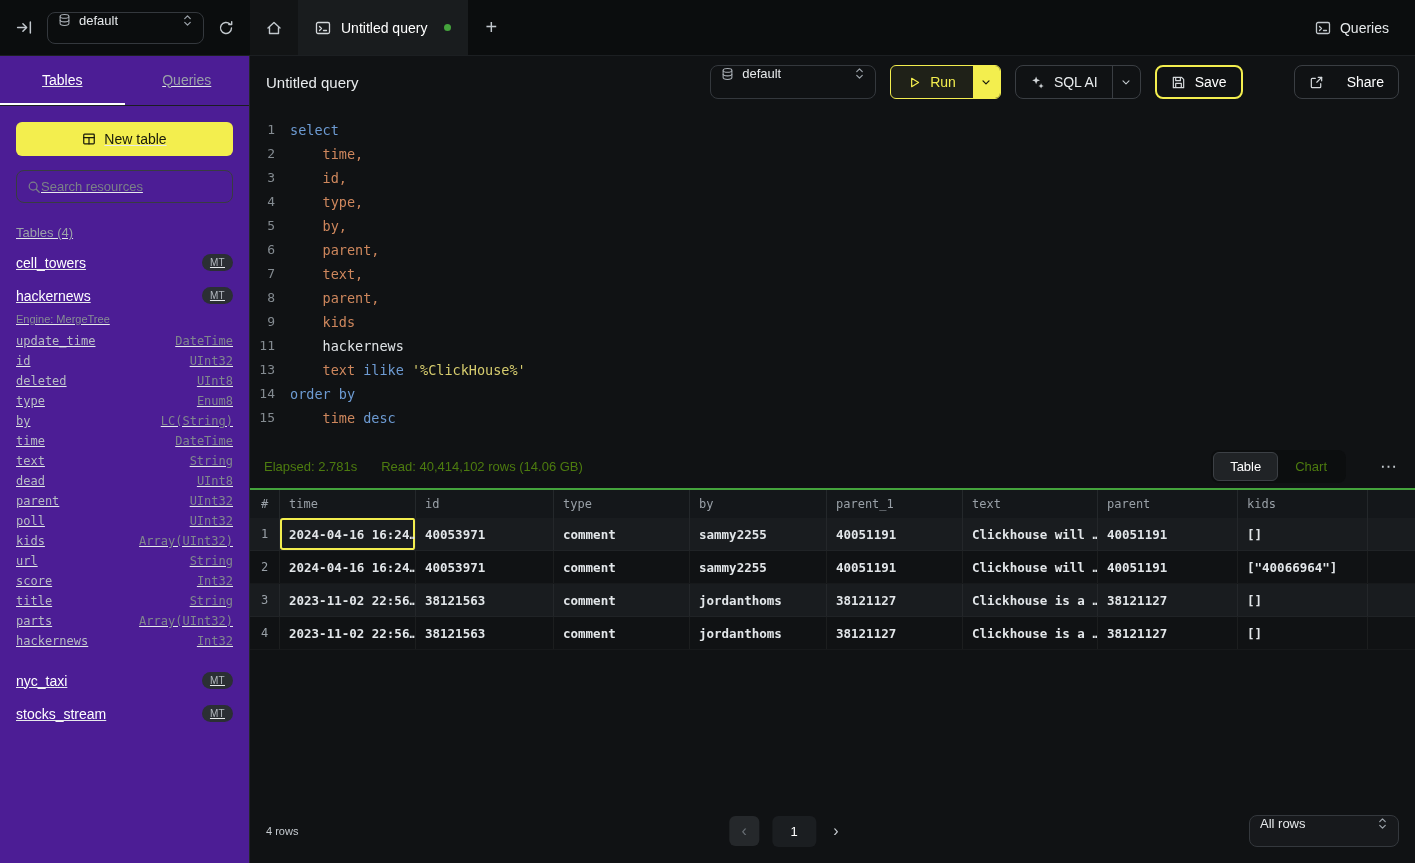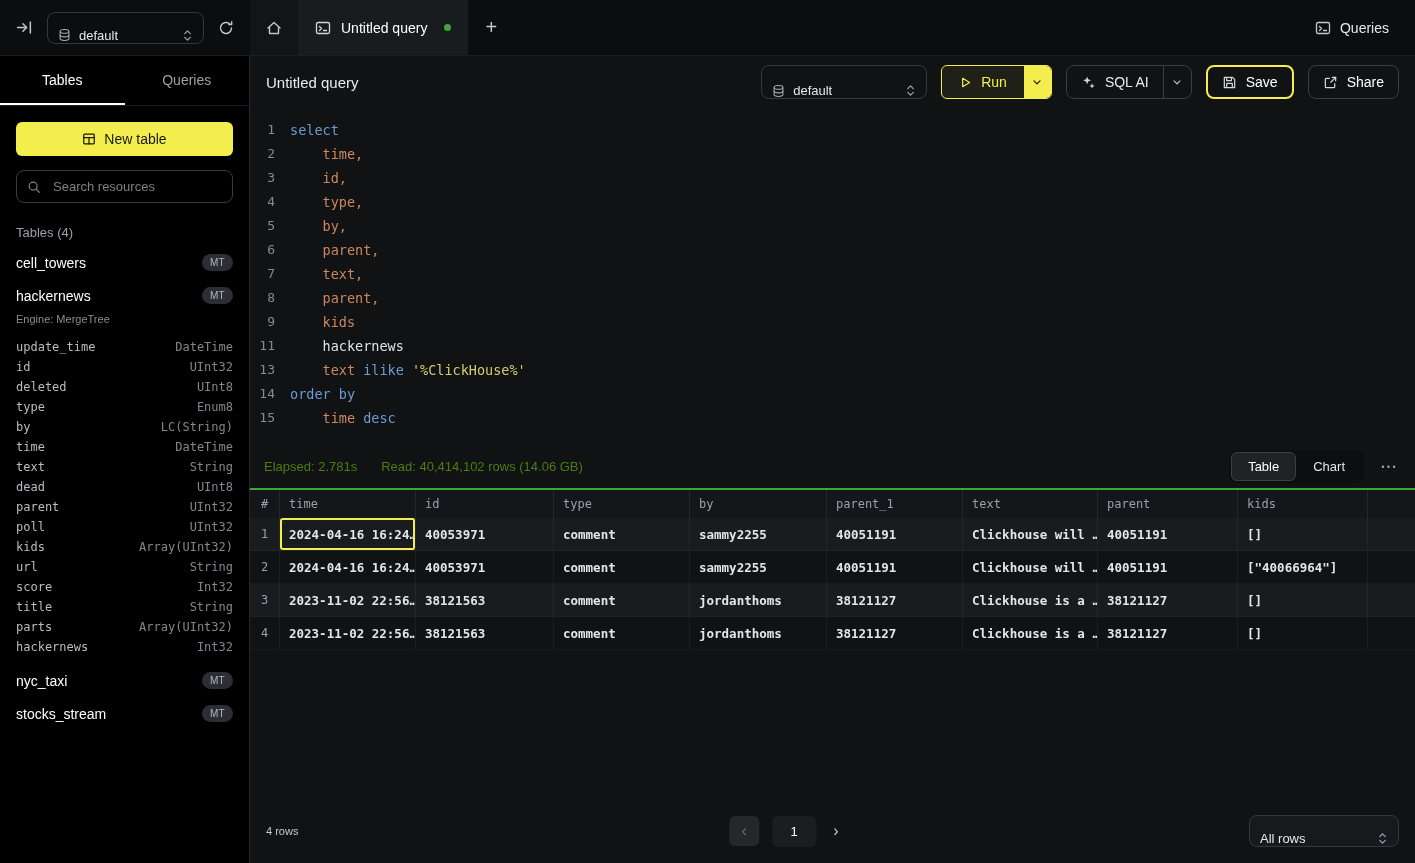--- a/index.html
+++ b/index.html
@@ -13,91 +13,91 @@
     --green: #44a33c;
   }
   .app { width: 100%; height: 100%; display: flex; flex-direction: column; }
   svg { display: block; }
   .icon { display: inline-flex; align-items: center; justify-content: center; flex: none; }
 
   
   .topbar { height: 56px; background: #0b0d0e; display: flex; align-items: stretch; flex: none; border-bottom: 1px solid #1c1f22; }
   .tb-left { width: 250px; flex: none; display: flex; align-items: center; gap: 12px; padding: 0 14px; }
   .icon-btn { background: none; border: none; color: #c2c8cd; cursor: pointer; display: flex; align-items: center; justify-content: center; padding: 2px; }
-  .select { display: flex; align-items: flex-end; gap: 8px; height: 32px; padding: 0 10px; border: 1px solid #34383d; border-radius: 8px; color: #e6e9eb; font-size: 13px; cursor: pointer; background: transparent; }
+  .select { display: flex; align-items: flex-start; gap: 8px; height: 32px; padding: 0 10px; border: 1px solid #34383d; border-radius: 8px; color: #e6e9eb; font-size: 13px; cursor: pointer; background: transparent; }
   .tb-select { flex: 1; justify-content: space-between; }
   .sel-left { display: flex; align-items: center; gap: 8px; }
   .tabs { display: flex; align-items: stretch; }
   .tab-home { width: 48px; background: #121415; display: flex; align-items: center; justify-content: center; color: #c2c8cd; cursor: pointer; }
   .tab-query { display: flex; align-items: center; gap: 10px; padding: 0 17px; background: #191c1e; font-size: 14px; color: #ffffff; cursor: pointer; }
   .tab-query .icon { color: #d4d8db; }
   .tab-dot { width: 7px; height: 7px; border-radius: 50%; background: var(--green); margin-left: 7px; }
   .tab-plus { width: 46px; display: flex; align-items: center; justify-content: center; color: #c2c8cd; font-size: 20px; cursor: pointer; background: none; border: none; font-family: inherit; }
   .tb-right { margin-left: auto; display: flex; align-items: center; padding-right: 26px; }
   .queries-link { display: flex; align-items: center; gap: 9px; font-size: 14px; color: #e6e9eb; cursor: pointer; }
   .queries-link .icon { color: #c2c8cd; }
 
   
   .body { flex: 1; display: flex; min-height: 0; }
 
   
-  .sidebar { width: 250px; flex: none; background: #000000; border-right: 1px solid #24282b; display: flex; flex-direction: column; overflow: hidden; }
+  .sidebar { width: 250px; flex: none; background: #4c1d95; border-right: 1px solid #24282b; display: flex; flex-direction: column; overflow: hidden; text-decoration: underline; }
   .side-tabs { height: 50px; flex: none; display: flex; border-bottom: 1px solid #1b1e21; }
   .side-tab { flex: 1; display: flex; align-items: center; justify-content: center; font-size: 14px; color: #9aa1a8; cursor: pointer; border-bottom: 2px solid transparent; }
   .side-tab.active { color: #ffffff; border-bottom-color: #ffffff; }
   .new-table-btn { margin: 16px 16px 0; height: 34px; flex: none; background: var(--accent); color: #191a0b; border: none; border-radius: 6px; font-size: 14px; font-weight: 500; display: flex; align-items: center; justify-content: center; gap: 8px; cursor: pointer; font-family: inherit; }
-  .side-search { margin: 14px 16px 0; height: 33px; flex: none; border: 1px solid #383c41; border-radius: 8px; display: flex; align-items: center; gap: 12px; padding: 0 10px; color: #7b8187; }
+  .side-search { margin: 14px 16px 0; height: 33px; flex: none; border: 1px solid #383c41; border-radius: 8px; display: flex; align-items: center; gap: 0; padding: 0 10px; color: #7b8187; }
   .side-search input { background: transparent; border: none; outline: none; color: #e6e9eb; font-size: 13px; width: 100%; font-family: inherit; }
   .side-search input::placeholder { color: #7b8187; }
   .section-label { margin: 22px 16px 6px; font-size: 13px; color: #9aa1a8; flex: none; }
   .tree { padding: 0 16px 16px; overflow: hidden; font-size: 14px; }
   .table-item { height: 33px; display: flex; align-items: center; justify-content: space-between; cursor: pointer; color: #ffffff; }
   .badge { background: #2b2f34; color: #b3b9bf; font-size: 10px; padding: 3px 8px; border-radius: 9px; letter-spacing: .3px; }
   .engine-label { font-size: 11px; color: #868d93; margin: 1px 0 9px; }
   .cols { margin-bottom: 10px; }
-  .col-row { height: 20px; display: flex; align-items: flex-end; justify-content: space-between; font-family: "DejaVu Sans Mono", monospace; font-size: 12px; cursor: default; }
+  .col-row { height: 20px; display: flex; align-items: flex-start; justify-content: space-between; font-family: "DejaVu Sans Mono", monospace; font-size: 12px; cursor: default; }
   .col-name { color: #b6bcc2; }
   .col-type { color: #80878d; }
 
   
   .main { flex: 1; min-width: 0; display: flex; flex-direction: column; background: #101214; }
   .main-header { height: 52px; flex: none; display: flex; align-items: center; padding: 0 16px; }
   .main-title { font-size: 15px; color: #e9ecee; }
   .controls { margin-left: auto; display: flex; align-items: center; gap: 14px; }
   .db-select { min-width: 166px; height: 34px; justify-content: space-between; }
   .run-btn { display: flex; height: 34px; border: 1px solid var(--accent); border-radius: 6px; overflow: hidden; cursor: pointer; align-items: stretch; justify-content: flex-end; }
   .run-main { display: flex; align-items: center; gap: 9px; padding: 0 17px; color: var(--accent); font-size: 14px; font-weight: 500; background: rgba(243,238,78,.07); }
   .run-caret { width: 27px; background: var(--accent); color: #1a1b0c; display: flex; align-items: center; justify-content: center; }
   .sqlai-btn { display: flex; height: 34px; border: 1px solid #3a3e43; border-radius: 8px; overflow: hidden; cursor: pointer; align-items: stretch; }
   .sqlai-main { display: flex; align-items: center; gap: 9px; padding: 0 14px; font-size: 14px; color: #e9ecee; }
   .sqlai-caret { width: 28px; border-left: 1px solid #3a3e43; display: flex; align-items: center; justify-content: center; color: #c2c8cd; }
   .save-btn { height: 34px; display: flex; align-items: center; gap: 9px; padding: 0 14px; border: 2px solid var(--accent); border-radius: 8px; background: transparent; color: #ffffff; font-size: 14px; cursor: pointer; font-family: inherit; }
-  .share-btn { height: 34px; display: flex; align-items: center; gap: 9px; padding: 0 14px; border: 1px solid #3a3e43; border-radius: 8px; background: transparent; color: #ffffff; font-size: 14px; cursor: pointer; font-family: inherit; }
+  .share-btn { height: 34px; display: flex; align-items: center; gap: 23px; padding: 0 14px; border: 1px solid #3a3e43; border-radius: 8px; background: transparent; color: #ffffff; font-size: 14px; cursor: pointer; font-family: inherit; margin-left: 37px; }
   .save-btn .icon, .share-btn .icon { color: #d4d8db; }
 
   
   .editor { flex: none; padding: 10px 0 14px; font-family: "DejaVu Sans Mono", monospace; font-size: 13.5px; line-height: 24px; }
   .code-line { display: flex; }
   .line-num { width: 40px; flex: none; text-align: right; padding-right: 15px; color: #848b91; font-size: 13px; user-select: none; }
   .code-text { white-space: pre; }
   .tk-kw { color: #6d9bd3; }
   .tk-id { color: #ce875d; }
   .tk-str { color: #d6cc6e; }
   .tk-pl { color: #dfe3e6; }
 
   
   .results-bar { height: 44px; flex: none; display: flex; align-items: center; padding: 0 14px; gap: 24px; }
   .result-search { width: 233px; flex: none; height: 33px; border: 2px solid var(--accent); border-radius: 8px; display: flex; align-items: center; gap: 8px; padding: 0 10px; background: #0e1011; color: #9aa1a8; cursor: text; }
   .rs-value { font-size: 13px; color: #ffffff; }
   .caret { width: 1px; height: 15px; background: #e8e8e8; }
   .rs-clear { margin-left: auto; color: #9aa1a8; font-size: 11px; cursor: pointer; background: none; border: none; font-family: inherit; }
   .stat { font-size: 13px; color: #4d7c0f; white-space: nowrap; }
-  .bar-right { margin-left: auto; display: flex; align-items: center; gap: 12px; }
+  .bar-right { margin-left: auto; display: flex; align-items: center; gap: 30px; }
   .view-toggle { display: flex; background: #0c0e0f; border-radius: 8px; padding: 2px; }
-  .vt-seg { padding: 6px 16px; font-size: 13px; border-radius: 6px; color: #e5e5e5; cursor: pointer; border: 1px solid transparent; }
+  .vt-seg { padding: 6px 16px; font-size: 13px; border-radius: 6px; color: #4d7c0f; cursor: pointer; border: 1px solid transparent; }
   .vt-seg.active { background: #202326; border-color: #3c4045; color: #ffffff; }
   .more-btn { color: #c3c9ce; font-size: 17px; cursor: pointer; padding: 0 4px; background: none; border: none; font-family: inherit; }
   .status-line { height: 2px; flex: none; background: var(--green); }
 
   
   .grid-header { display: flex; height: 28px; flex: none; background: #14171a; color: #99a0a7; font-family: "DejaVu Sans Mono", monospace; font-size: 12px; }
   .gh-cell { display: flex; align-items: center; padding: 0 9px; border-right: 1px solid #24282b; flex: none; overflow: hidden; white-space: nowrap; }
   .gh-cell.num { justify-content: center; padding: 0; }
   .grid-row { display: flex; height: 33px; flex: none; border-bottom: 1px solid rgba(255,255,255,.03); cursor: default; }
   .row-odd { background: #191c1f; }

